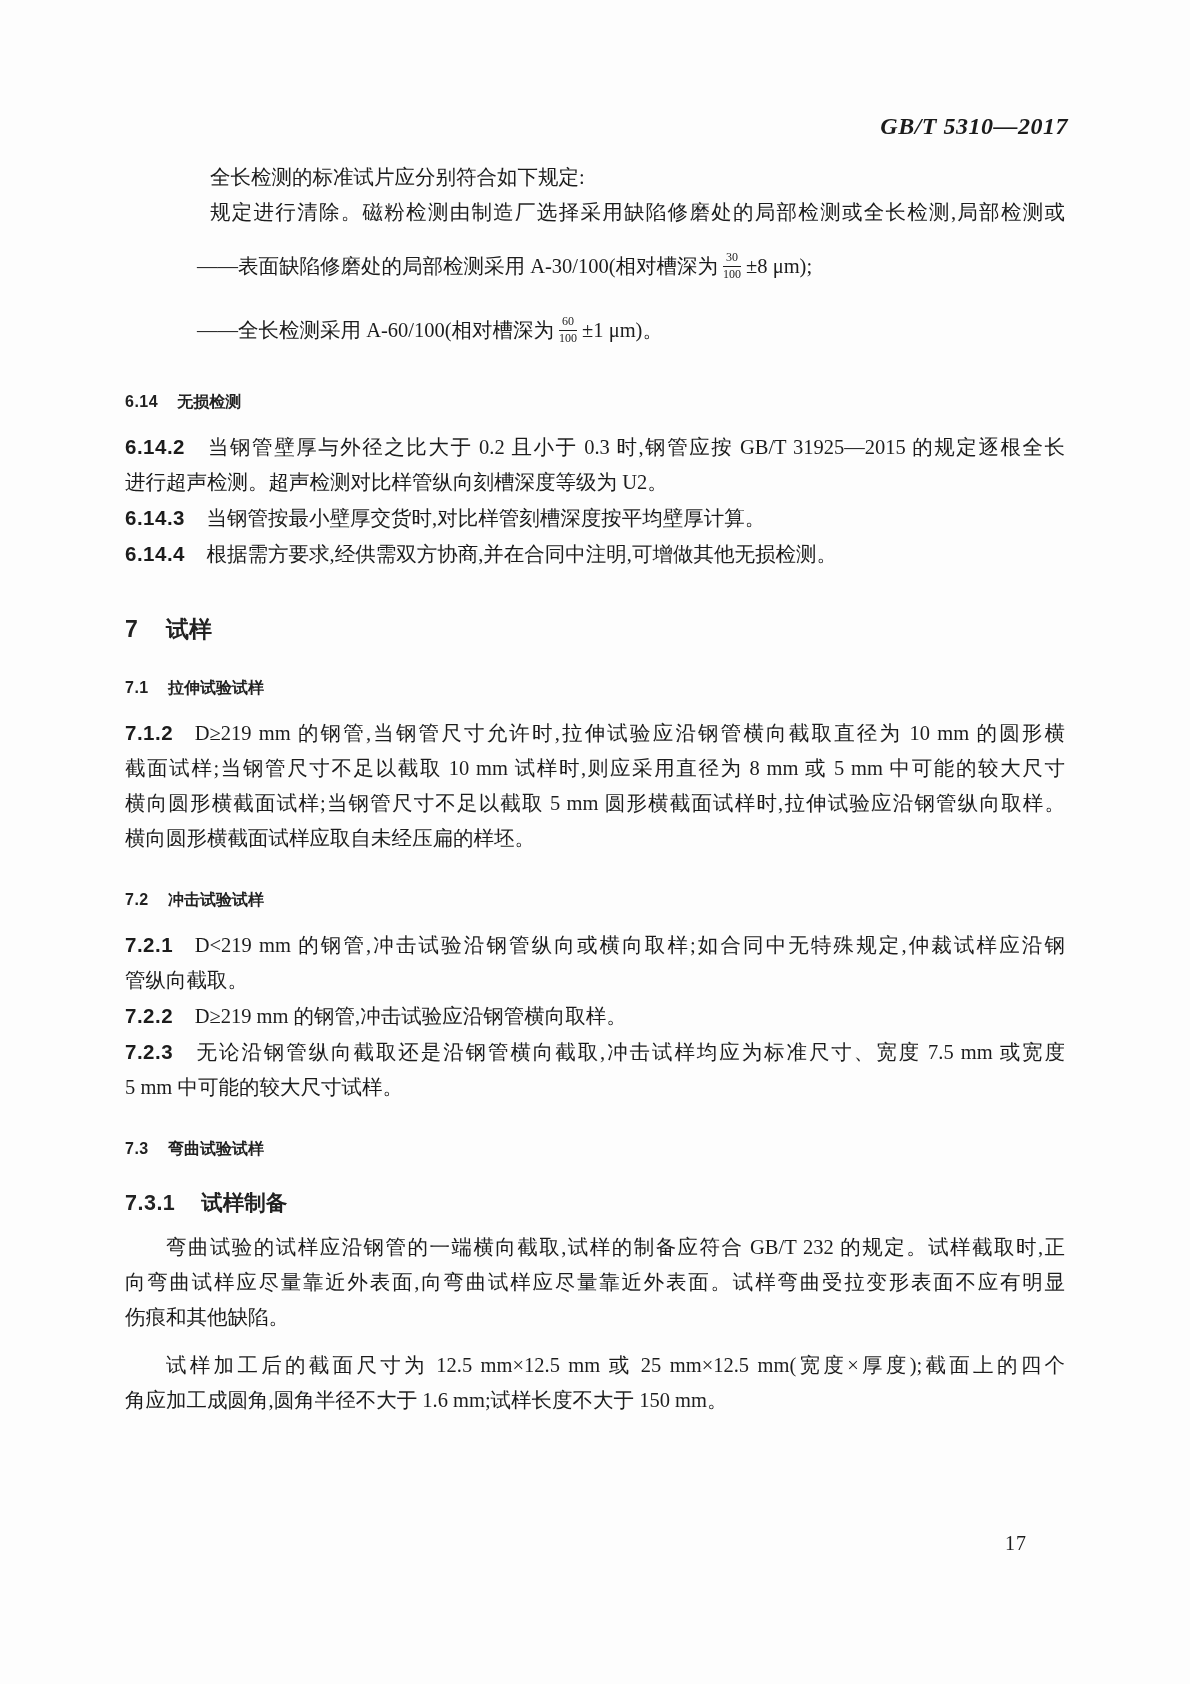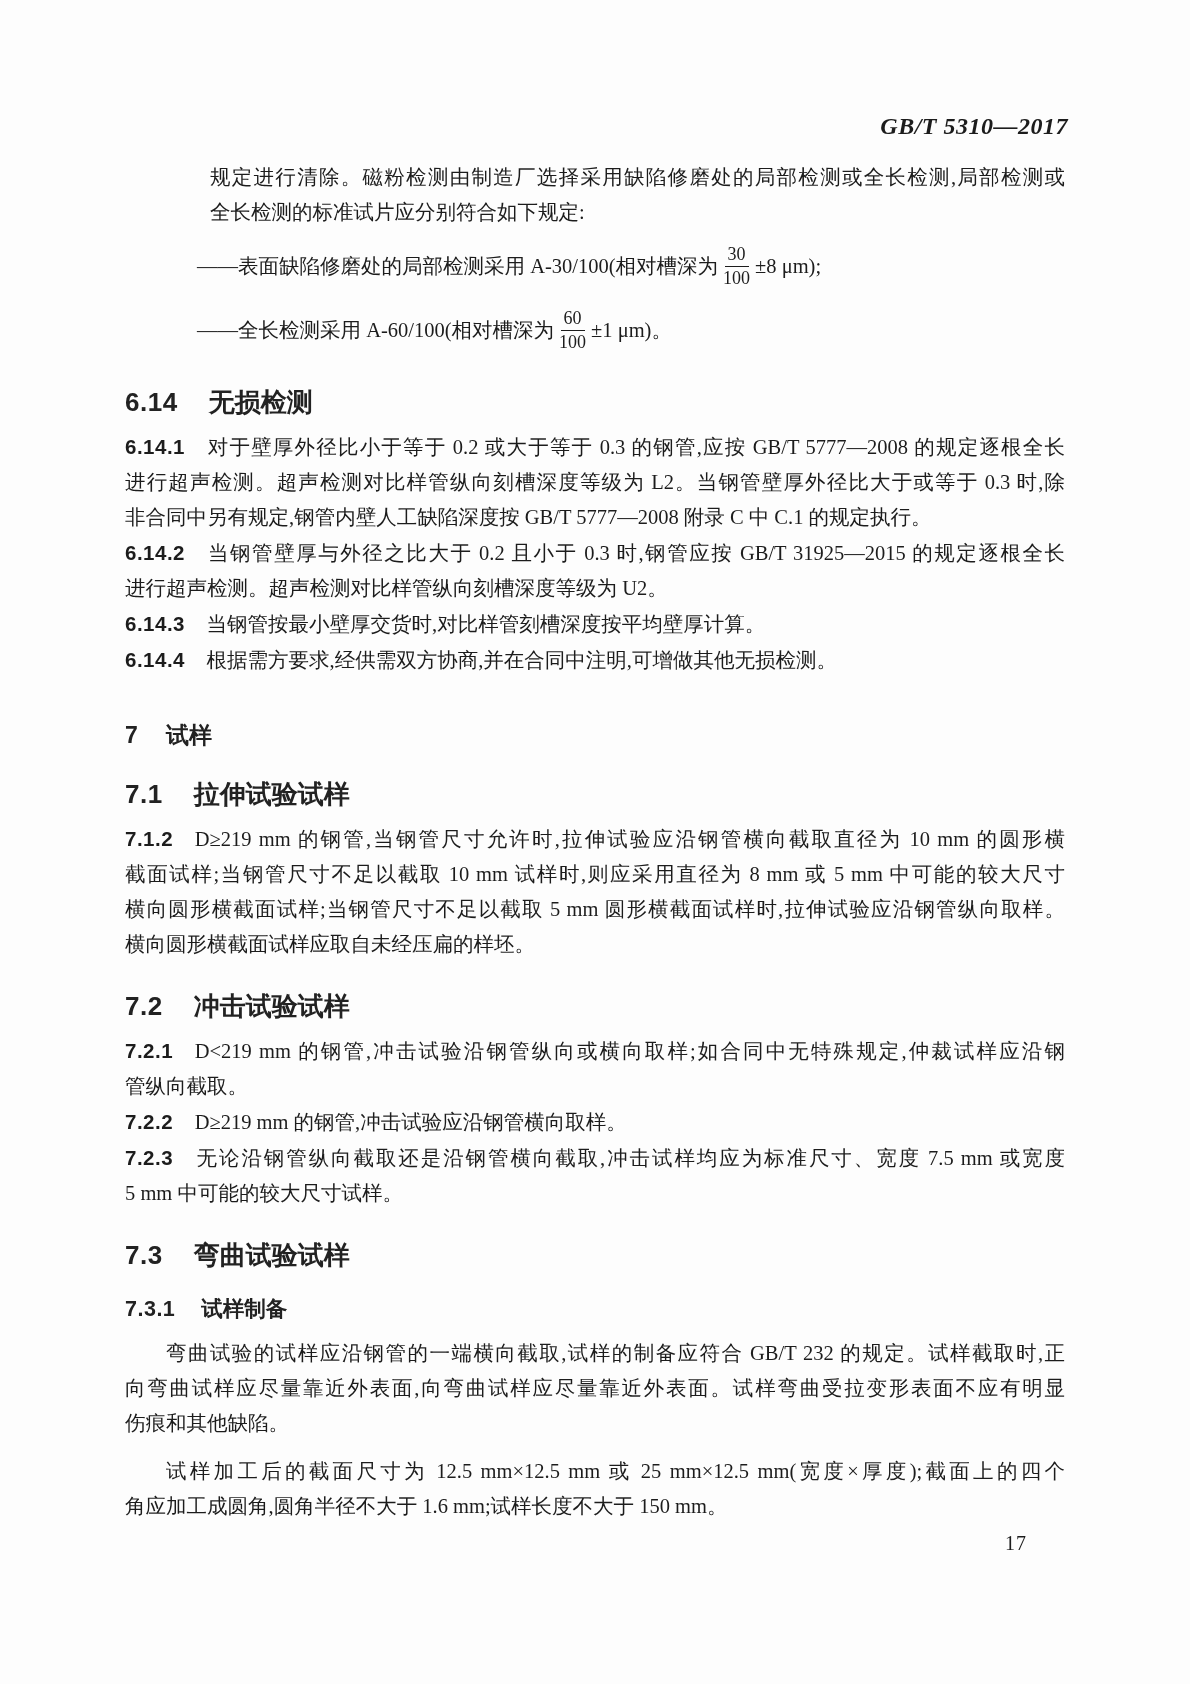--- a/index.html
+++ b/index.html
@@ -43,32 +43,32 @@
     height:56px;
     display:flex;
     align-items:center;
     white-space:nowrap;
   }
   .frac{
     display:inline-flex;
     flex-direction:column;
     align-items:center;
     line-height:1.15;
-    font-size:18px;
+    font-size:12px;
     margin:0 5px;
   }
   .frac .fnum{border-bottom:1.7px solid var(--ink,#1c1c1c);padding:0 3px 1px;}
   .frac .fden{padding-top:1px;text-align:center;}
   .h1,.h2,.h3{
     font-family:"Liberation Sans","DejaVu Sans",sans-serif;
     font-weight:700;
     color:#222;
   }
   .h1{font-size:23px;line-height:30px;margin:42px 0 0;}
-  .h2{font-size:26px;line-height:28px;margin:30px 0 0;}
+  .h2{font-size:16px;line-height:28px;margin:30px 0 0;}
   .h3{font-size:21.5px;line-height:28px;margin:26px 0 0;}
   .h1 .hnum,.h2 .hnum,.h3 .hnum{margin-right:1.2em;letter-spacing:.5px;}
   .clause,.p{margin-top:13px;}
   .clause + .clause{margin-top:0;}
   .cnum{
     font-family:"Liberation Sans","DejaVu Sans",sans-serif;
     font-weight:700;
     font-size:20.5px;
     margin-right:1.05em;
     letter-spacing:.5px;
@@ -81,45 +81,40 @@
     letter-spacing:1px;
   }
 </style>
 </head>
 <body>
 
 <div class="page" style="--ink: #1c1c1c; --paper: #fdfdfd;">
   <div class="hdr">GB/T 5310—2017</div>
   <div class="body" id="doc-body">
       <div class="cont">
+        <div class="jline end">全长检测的标准试片应分别符合如下规定:</div>
         <div class="jline">规定进行清除。磁粉检测由制造厂选择采用缺陷修磨处的局部检测或全长检测,局部检测或</div>
-        <div class="jline end">全长检测的标准试片应分别符合如下规定:</div>
       </div>
       <div class="dash">
         <span>——表面缺陷修磨处的局部检测采用 A-30/100(相对槽深为</span>
         <span class="frac">
           <span class="fnum">30</span>
           <span class="fden">100</span>
         </span>
         <span>±8 μm);</span>
       </div>
       <div class="dash">
         <span>——全长检测采用 A-60/100(相对槽深为</span>
         <span class="frac">
           <span class="fnum">60</span>
           <span class="fden">100</span>
         </span>
         <span>±1 μm)。</span>
       </div>
       <div class="h2"><span class="hnum">6.14</span><span>无损检测</span></div>
-      <div class="clause">
-        <div class="jline"><span class="cnum">6.14.1</span>对于壁厚外径比小于等于 0.2 或大于等于 0.3 的钢管,应按 GB/T 5777—2008 的规定逐根全长</div>
-        <div class="jline">进行超声检测。超声检测对比样管纵向刻槽深度等级为 L2。当钢管壁厚外径比大于或等于 0.3 时,除</div>
-        <div class="jline end">非合同中另有规定,钢管内壁人工缺陷深度按 GB/T 5777—2008 附录 C 中 C.1 的规定执行。</div>
-      </div>
       <div class="clause">
         <div class="jline"><span class="cnum">6.14.2</span>当钢管壁厚与外径之比大于 0.2 且小于 0.3 时,钢管应按 GB/T 31925—2015 的规定逐根全长</div>
         <div class="jline end">进行超声检测。超声检测对比样管纵向刻槽深度等级为 U2。</div>
       </div>
       <div class="clause">
         <div class="jline end"><span class="cnum">6.14.3</span>当钢管按最小壁厚交货时,对比样管刻槽深度按平均壁厚计算。</div>
       </div>
       <div class="clause">
         <div class="jline end"><span class="cnum">6.14.4</span>根据需方要求,经供需双方协商,并在合同中注明,可增做其他无损检测。</div>
       </div>

